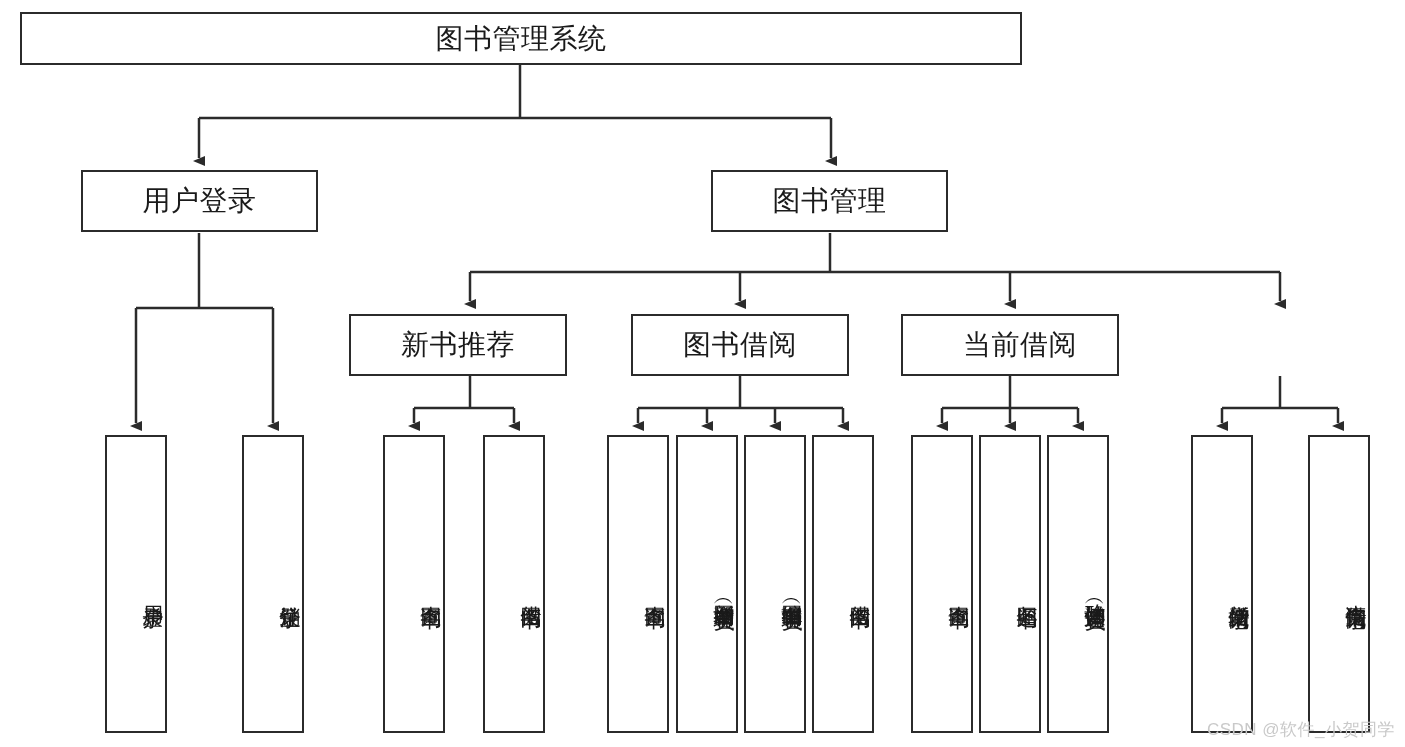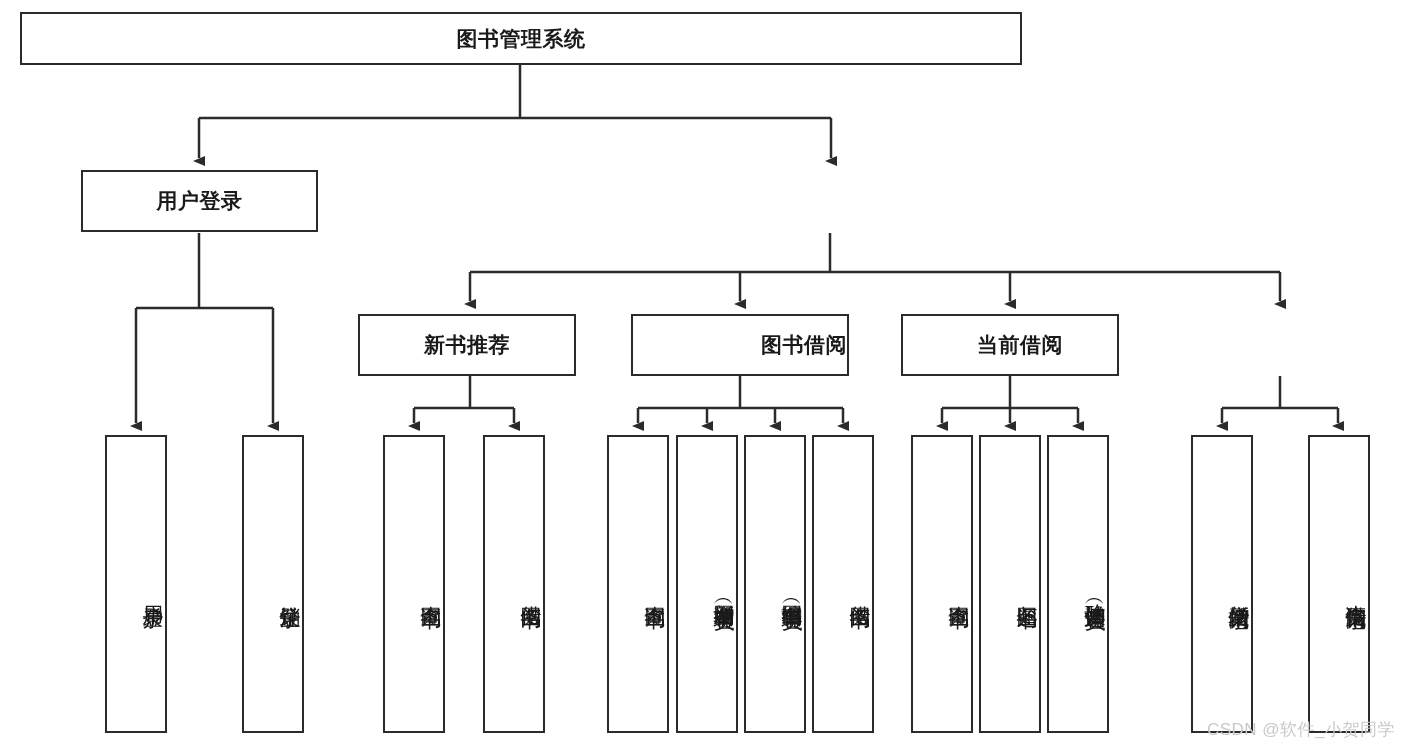--- a/index.html
+++ b/index.html
@@ -29,23 +29,22 @@
     position: absolute;
     box-sizing: border-box;
     border: 2px solid #2b2b2b;
     background: #ffffff;
     display: flex;
     align-items: center;
     justify-content: center;
     color: #1a1a1a;
   }
   .node.horiz {
-    font-size: 21px;
+    font-size: 28px;
     letter-spacing: 0.5px;
-    font-weight: bold;
   }
   .node.vert {
     writing-mode: vertical-rl;
     text-orientation: upright;
     font-size: 21px;
     line-height: 1.18;
     padding-top: 14px;
     align-items: flex-start;
     justify-content: center;
     letter-spacing: 1px;
@@ -122,25 +121,28 @@
     </g>
   </svg>
 
   <div class="node horiz" style="left:20px; top:12px; width:1002px; height:53px;">
     <span>图书管理系统</span>
   </div>
 
   <div class="node horiz" style="left:81px; top:170px; width:237px; height:62px;">
     <span>用户登录</span>
   </div>
+  <div class="node horiz" style="left:711px; top:170px; width:237px; height:62px;">
+    <span>图书管理</span>
+  </div>
 
-  <div class="node horiz" style="left:358px; top:314px; width:218px; height:62px;">
+  <div class="node horiz" style="left:349px; top:314px; width:218px; height:62px;">
     <span>新书推荐</span>
   </div>
-  <div class="node horiz" style="left:631px; top:314px; width:218px; height:62px;justify-content:flex-end;">
+  <div class="node horiz" style="left:631px; top:314px; width:218px; height:62px;">
     <span>图书借阅</span>
   </div>
   <div class="node horiz" style="left:901px; top:314px; width:218px; height:62px;padding-left:20px;">
     <span>当前借阅</span>
   </div>
 
   <div class="node vert" style="left:105px; top:435px; width:62px; height:298px;">
     <span class="label">用户登录</span>
   </div>
   <div class="node vert" style="left:242px; top:435px; width:62px; height:298px;">

